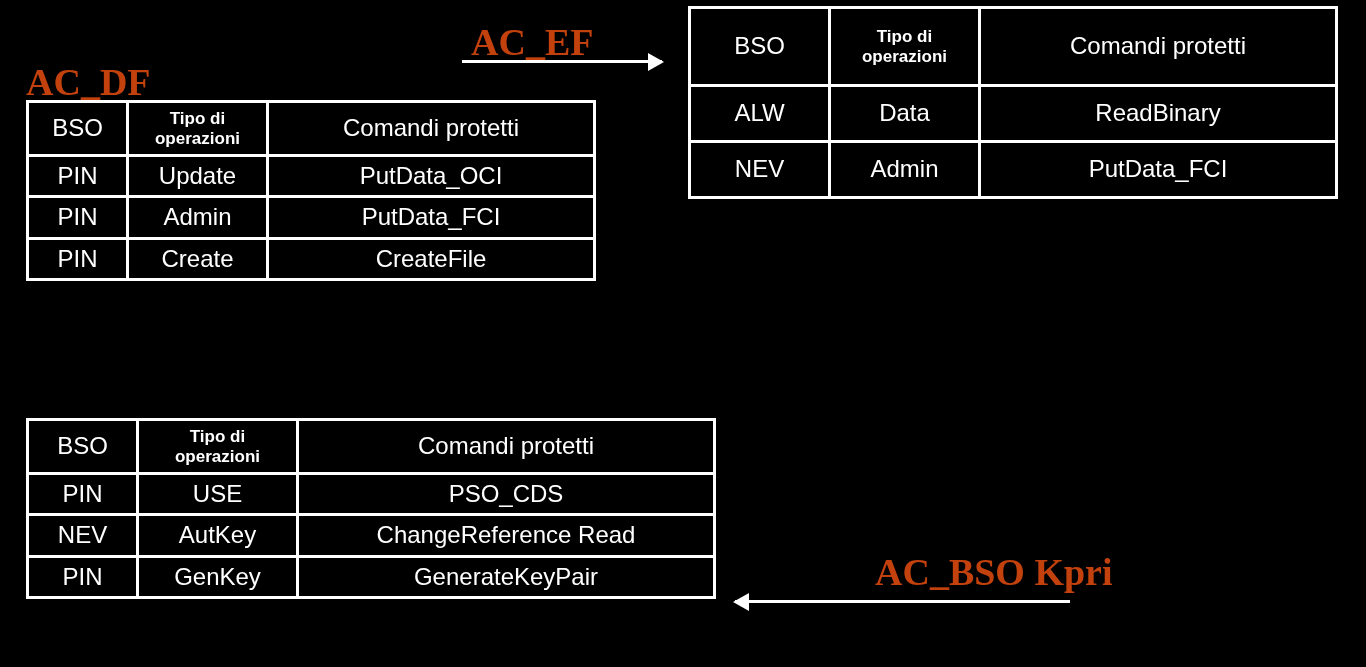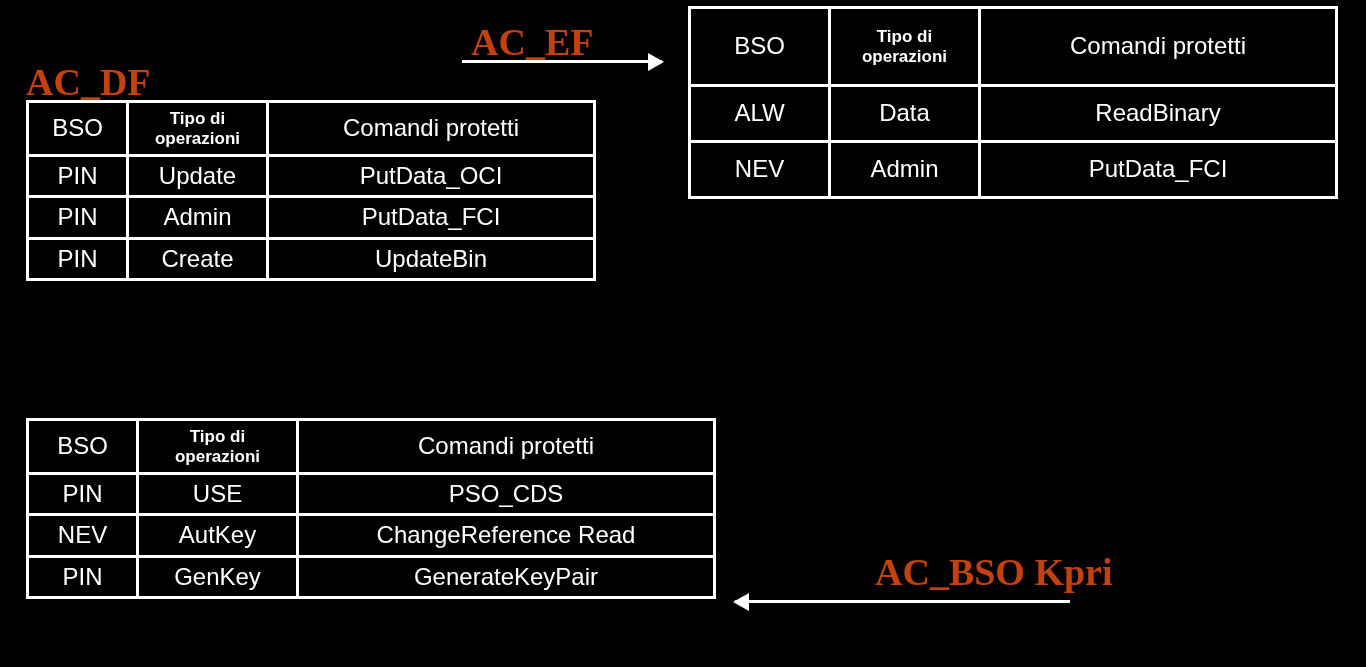--- a/index.html
+++ b/index.html
@@ -87,21 +87,21 @@
     <td>PutData_OCI</td>
   </tr>
   <tr>
     <td>PIN</td>
     <td>Admin</td>
     <td>PutData_FCI</td>
   </tr>
   <tr>
     <td>PIN</td>
     <td>Create</td>
-    <td>UpdateBin</td>
+    <td>CreateFile</td>
   </tr>
 </tbody>
   </table>
 
 <table class="tbl" style="left:688px; top:6px; width:650px;">
   <tbody>
       <tr>
     <td style="width:140px; height:78px;">BSO</td>
     <td class="hdr-small" style="width:150px;">Tipo di operazioni</td>
     <td>Comandi protetti</td>

